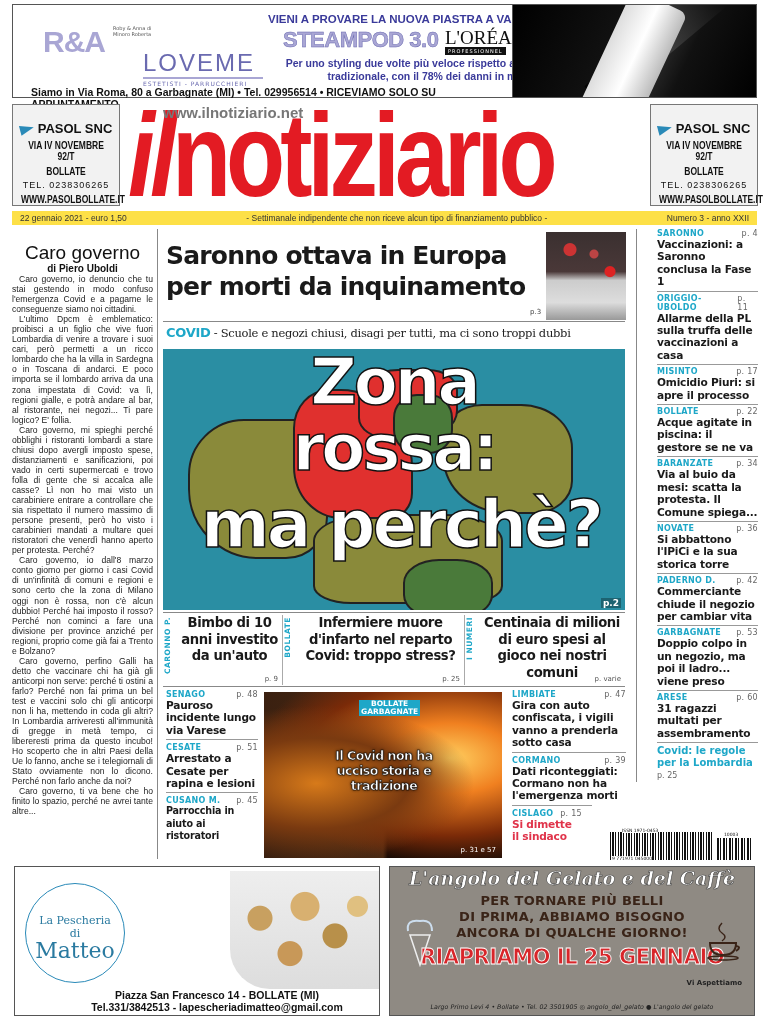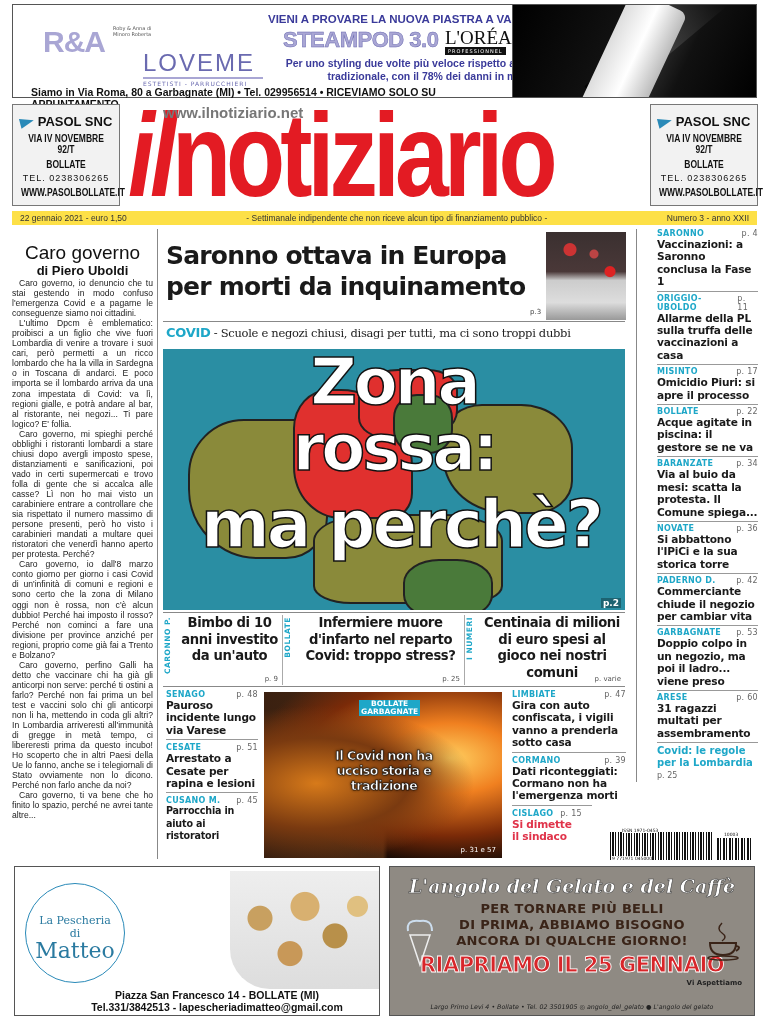--- a/index.html
+++ b/index.html
@@ -19,35 +19,35 @@
   .steampod { left: 270px; top: 22px; font-family: "Liberation Sans", sans-serif; font-weight: bold; font-size: 22px; color: #a9a6d4; -webkit-text-stroke: .5px #6a6ab0; letter-spacing: -.5px; }
   .loreal { left: 432px; top: 22px; font-family: "Liberation Serif", serif; font-size: 19px; color: #111; }
   .loreal-sub { left: 432px; top: 42px; background: #111; color: #fff; font-size: 5px; padding: 1px 3px; letter-spacing: 1px; }
   .ad-body { left: 270px; top: 52px; width: 300px; text-align: center; font-family: "Liberation Sans", sans-serif; font-size: 10.5px; font-weight: bold; color: #3a3a9a; line-height: 13px; }
   .ad-foot { left: 18px; top: 81px; font-family: "Liberation Sans", sans-serif; font-weight: bold; font-size: 10.5px; color: #111; }
 
   
   .side-box { top: 104px; width: 108px; height: 102px; border: 1px solid #777; background: #f2f2f2; text-align: center; font-family: "Liberation Sans", sans-serif; }
   .side-box.left { left: 12px; }
   .side-box.right { left: 650px; }
-  .side-box .name { font-weight: bold; font-size: 13px; color: #111; margin-top: 9px; display: flex; align-items: center; justify-content: center; gap: 4px; }
+  .side-box .name { font-weight: bold; font-size: 13px; color: #111; margin-top: 16px; display: flex; align-items: center; justify-content: center; gap: 4px; }
   .side-box .plane { width: 0; height: 0; border-left: 14px solid #2a8ab8; border-top: 5px solid transparent; border-bottom: 5px solid transparent; transform: rotate(-15deg); }
   .side-box .line { font-size: 10px; font-weight: bold; color: #111; margin-top: 4px; transform: scaleX(.85); }
   .side-box .tel { font-size: 9px; color: #111; letter-spacing: 1px; margin-top: 3px; }
   .masthead-url { left: 163px; top: 104px; font-family: "Liberation Sans", sans-serif; font-weight: bold; font-size: 15px; color: #777; }
   .masthead { left: 128px; top: 96px; font-family: "Liberation Sans", sans-serif; font-weight: bold; font-size: 118px; color: #e31b23; letter-spacing: -6px; line-height: 118px; transform: scaleX(.82); transform-origin: left top; font-style: normal; }
   .masthead .il { font-style: italic; }
 
   
   .strip { left: 12px; top: 211px; width: 745px; height: 14px; background: #fde047; font-family: "Liberation Sans", sans-serif; font-size: 8.5px; color: #333; display: flex; justify-content: space-between; align-items: center; padding: 0 8px; }
 
   
   .col-left { left: 12px; top: 229px; width: 146px; height: 630px; border-right: 1px solid #888; padding-right: 4px; }
   .col-left h2 { font-family: "Liberation Sans", sans-serif; font-weight: normal; font-size: 19px; text-align: center; color: #111; line-height: 20px; margin-top: 14px; }
-  .col-left .by { font-family: "Liberation Sans", sans-serif; font-weight: bold; font-size: 13px; text-align: center; color: #111; }
+  .col-left .by { font-family: "Liberation Sans", sans-serif; font-weight: bold; font-size: 10px; text-align: center; color: #111; }
   .col-left p { font-family: "Liberation Sans", sans-serif; font-size: 8.6px; line-height: 10.05px; text-align: justify; text-indent: 7px; color: #222; }
 
   
   .main-head { left: 166px; top: 240px; font-family: "DejaVu Sans", sans-serif; font-weight: bold; font-size: 25px; line-height: 31px; color: #1a1a1a; letter-spacing: -.8px; }
   .main-head-page { left: 530px; top: 308px; font-size: 7px; color: #444; }
   .main-head-photo { left: 546px; top: 232px; width: 80px; height: 88px; background: radial-gradient(circle at 30% 20%, #c33 0 6px, transparent 7px), radial-gradient(circle at 80% 45%, #d22 0 5px, transparent 6px), radial-gradient(circle at 60% 25%, #b44 0 4px, transparent 5px), linear-gradient(180deg, #3a3030 0%, #4a3838 45%, #ccc 55%, #ddd 80%, #999 100%); }
   .rule { background: #888; height: 1px; }
   .covid-line { left: 166px; top: 325px; font-family: "DejaVu Serif", serif; font-size: 11.5px; color: #222; letter-spacing: -.3px; }
   .covid-line .tag { font-family: "DejaVu Sans", sans-serif; font-weight: bold; color: #1ea7c8; font-size: 13px; }
 
@@ -100,21 +100,21 @@
   .ad-pesc { left: 14px; top: 866px; width: 366px; height: 150px; border: 1px solid #555; background: #fff; overflow: hidden; }
   .ad-pesc .circle { position: absolute; left: 10px; top: 16px; width: 100px; height: 100px; border: 1px solid #2a8ab8; border-radius: 50%; text-align: center; font-family: "DejaVu Serif", serif; color: #2a7aa0; }
   .ad-pesc .c1 { margin-top: 30px; font-size: 11px; }
   .ad-pesc .c2 { font-size: 11px; }
   .ad-pesc .c3 { font-size: 22px; line-height: 22px; }
   .ad-pesc .offer { position: absolute; left: 122px; top: 8px; width: 100px; text-align: center; font-family: "DejaVu Sans", sans-serif; font-weight: bold; font-style: italic; font-size: 13.5px; line-height: 15.5px; color: #1a8ad6; -webkit-text-stroke: .4px #0a5a90; letter-spacing: -.5px; }
   .ad-pesc .food { position: absolute; left: 215px; top: 4px; width: 150px; height: 118px; background: radial-gradient(circle at 20% 40%, #c8a060 0 12px, transparent 13px), radial-gradient(circle at 50% 30%, #d8b070 0 14px, transparent 15px), radial-gradient(circle at 70% 55%, #b8904a 0 12px, transparent 13px), radial-gradient(circle at 40% 70%, #c89858 0 12px, transparent 13px), radial-gradient(circle at 85% 30%, #e0c080 0 10px, transparent 11px), linear-gradient(#eee, #ddd); border-radius: 0 0 0 40px; }
   .ad-pesc .addr { position: absolute; left: 0; top: 122px; width: 100%; text-align: center; font-family: "Liberation Sans", sans-serif; font-weight: bold; font-size: 10.5px; line-height: 12px; color: #111; padding-left: 40px; }
 
   .ad-gelato { left: 389px; top: 866px; width: 366px; height: 150px; border: 1px solid #555; background: #8f8a83; overflow: hidden; text-align: center; }
-  .ad-gelato .title { margin-top: 8px; font-family: "DejaVu Serif", serif; font-style: italic; font-weight: bold; font-size: 19px; color: #fff; -webkit-text-stroke: .6px #444; }
+  .ad-gelato .title { font-family: "DejaVu Serif", serif; font-style: italic; font-weight: bold; font-size: 19px; color: #fff; -webkit-text-stroke: .6px #444; }
   .ad-gelato .msg { margin-top: 4px; font-family: "DejaVu Sans", sans-serif; font-weight: bold; font-size: 13px; line-height: 16px; color: #3a2418; letter-spacing: .3px; }
   .ad-gelato .reopen { margin-top: 4px; font-family: "DejaVu Sans", sans-serif; font-weight: bold; font-size: 21px; color: #d8262a; -webkit-text-stroke: .8px #fff; letter-spacing: -.5px; }
   .ad-gelato .wait { position: absolute; right: 12px; top: 112px; font-family: "DejaVu Sans", sans-serif; font-weight: bold; font-size: 7px; color: #222; }
   .ad-gelato .foot { position: absolute; left: 0; bottom: 5px; width: 100%; font-family: "DejaVu Sans", sans-serif; font-style: italic; font-size: 6.3px; color: #222; }
   .ad-gelato .cone { position: absolute; left: 12px; top: 50px; width: 36px; height: 50px; }
   .ad-gelato .cup { position: absolute; right: 10px; top: 54px; width: 38px; height: 40px; }
 </style>
 </head>
 <body>
 

